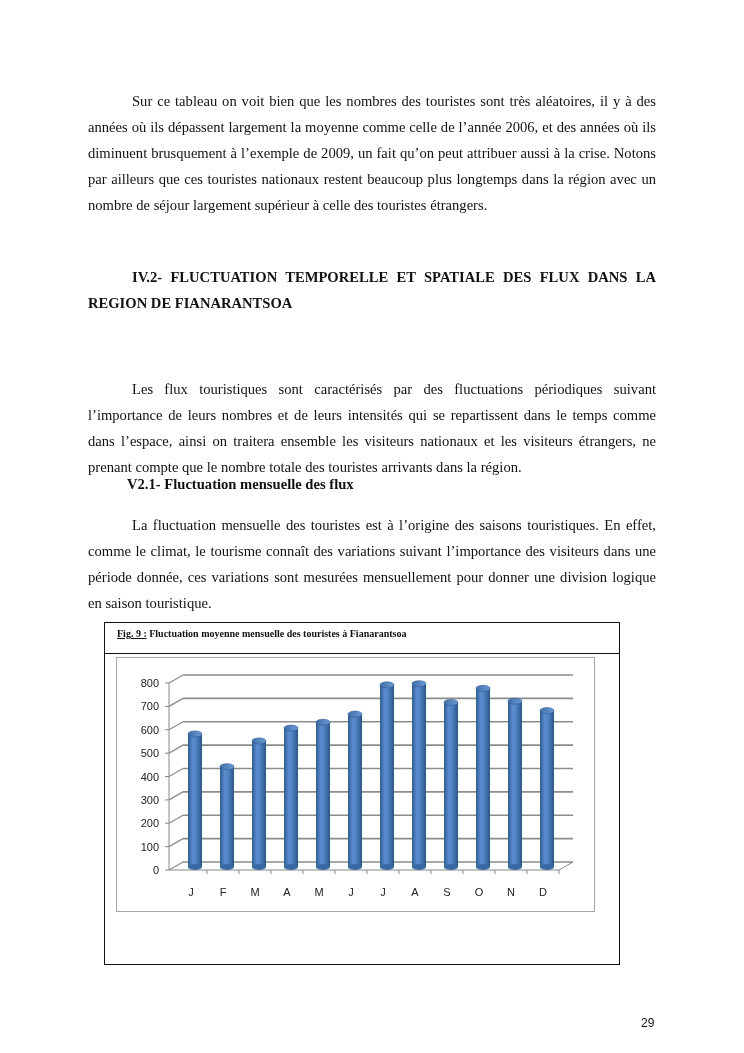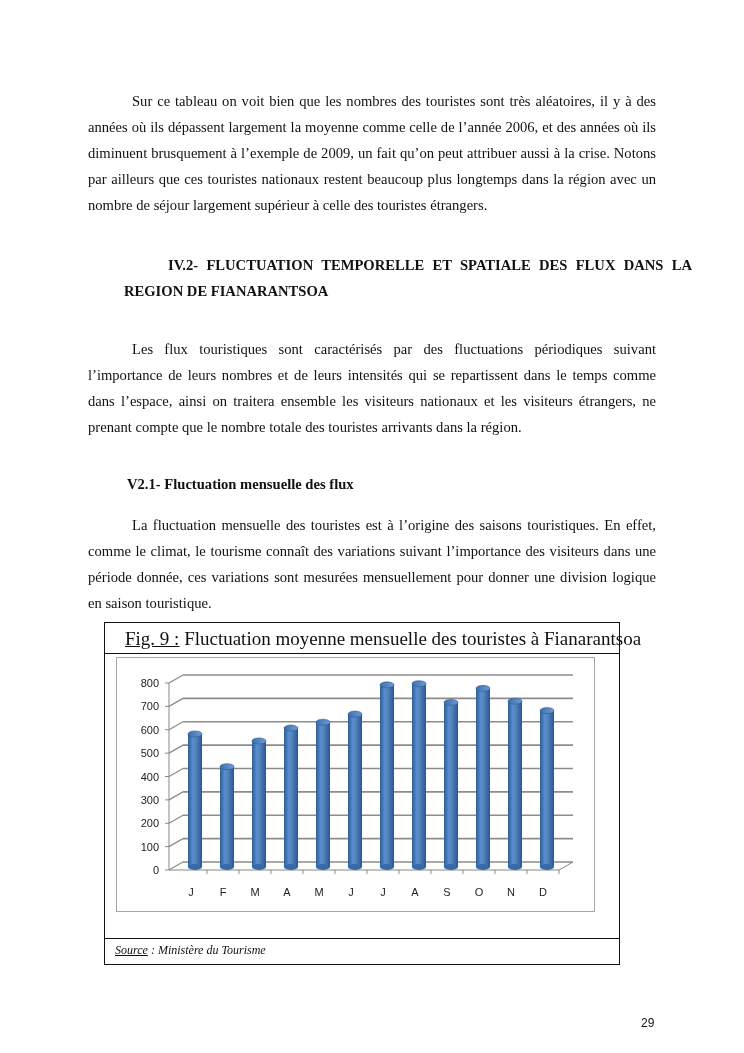--- a/index.html
+++ b/index.html
@@ -9,52 +9,49 @@
           line-height: 26px; text-align: justify; margin: 0; }
   .indent { text-indent: 44px; }
   .heading { position: absolute; left: 88px; width: 568px; font-size: 14.6px;
              font-weight: bold; line-height: 26px; text-align: justify; margin: 0; }
   .sub-heading { position: absolute; left: 127px; font-size: 14.6px; font-weight: bold;
                  line-height: 20px; margin: 0; }
   .fig-box { position: absolute; left: 104px; top: 622px; width: 516px; height: 343px;
              border: 1.3px solid #111; box-sizing: border-box; }
   .fig-title-row { position: absolute; left: 0; top: 0; right: 0; height: 30px;
                    border-bottom: 1.3px solid #111; }
-  .fig-title { position: absolute; left: 20px; top: 5px; font-size: 19px; font-weight: normal;
+  .fig-title { position: absolute; left: 12px; top: 5px; font-size: 10px; font-weight: bold;
                white-space: nowrap; }
   .fig-label { text-decoration: underline; }
   .fig-source-row { position: absolute; left: 0; bottom: 0; right: 0; height: 25px;
                     border-top: 1.3px solid #111; }
   .fig-source { position: absolute; left: 10px; top: 4px; font-size: 12px; font-style: italic; }
   .src-label { text-decoration: underline; }
   .chart-frame { position: absolute; left: 116px; top: 657px; width: 479px; height: 255px;
                  border: 1.5px solid #a6a6a6; box-sizing: border-box; }
   #chart-svg { position: absolute; left: 0; top: 0; }
   .page-number { position: absolute; left: 641px; top: 976px; font-family: "Liberation Sans", sans-serif;
                  font-size: 12px; margin-top: 40px; }
 </style>
 </head>
 <body>
 
 <p class="para indent" style="top:88px;">Sur ce tableau on voit bien que les nombres des touristes sont très aléatoires, il y à des années où ils dépassent largement la moyenne comme celle de l’année 2006, et des années où ils diminuent brusquement à l’exemple de 2009, un fait qu’on peut attribuer aussi à la crise. Notons par ailleurs que ces touristes nationaux restent beaucoup plus longtemps dans la région avec un nombre de séjour largement supérieur à celle des touristes étrangers.</p>
 
-<p class="heading indent" style="top:252px;margin-left:36px;">IV.2- FLUCTUATION TEMPORELLE ET SPATIALE DES FLUX DANS LA REGION DE FIANARANTSOA</p>
+<p class="heading indent" style="top:264px;">IV.2- FLUCTUATION TEMPORELLE ET SPATIALE DES FLUX DANS LA REGION DE FIANARANTSOA</p>
 
-<p class="para indent" style="top:336px;">Les flux touristiques sont caractérisés par des fluctuations périodiques suivant l’importance de leurs nombres et de leurs intensités qui se repartissent dans le temps comme dans l’espace, ainsi on traitera ensemble les visiteurs nationaux et les visiteurs étrangers, ne prenant compte que le nombre totale des touristes arrivants dans la région.</p>
+<p class="para indent" style="top:376px;">Les flux touristiques sont caractérisés par des fluctuations périodiques suivant l’importance de leurs nombres et de leurs intensités qui se repartissent dans le temps comme dans l’espace, ainsi on traitera ensemble les visiteurs nationaux et les visiteurs étrangers, ne prenant compte que le nombre totale des touristes arrivants dans la région.</p>
 
 <p class="sub-heading" style="top:474px;">V2.1- Fluctuation mensuelle des flux</p>
 
 <p class="para indent" style="top:512px;">La fluctuation mensuelle des touristes est à l’origine des saisons touristiques. En effet, comme le climat, le tourisme connaît des variations suivant l’importance des visiteurs dans une période donnée, ces variations sont mesurées mensuellement pour donner une division logique en saison touristique.</p>
 
 <div class="fig-box">
   <div class="fig-title-row">
     <div class="fig-title"><span class="fig-label">Fig. 9 :</span><span> Fluctuation moyenne mensuelle des touristes à Fianarantsoa</span></div>
-  </div>
-  <div class="fig-source-row">
-    <div class="fig-source"><span class="src-label">Source</span><span> : Ministère du Tourisme</span></div>
   </div>
 </div>
 
 <div class="chart-frame">
   <svg id="chart-svg" width="476" height="252">
     <defs>
       <linearGradient id="barGrad" x1="0" y1="0" x2="1" y2="0">
         <stop offset="0" stop-color="#2f5c96"></stop>
         <stop offset="0.35" stop-color="#5b8fd0"></stop>
         <stop offset="0.6" stop-color="#4f81bd"></stop>

